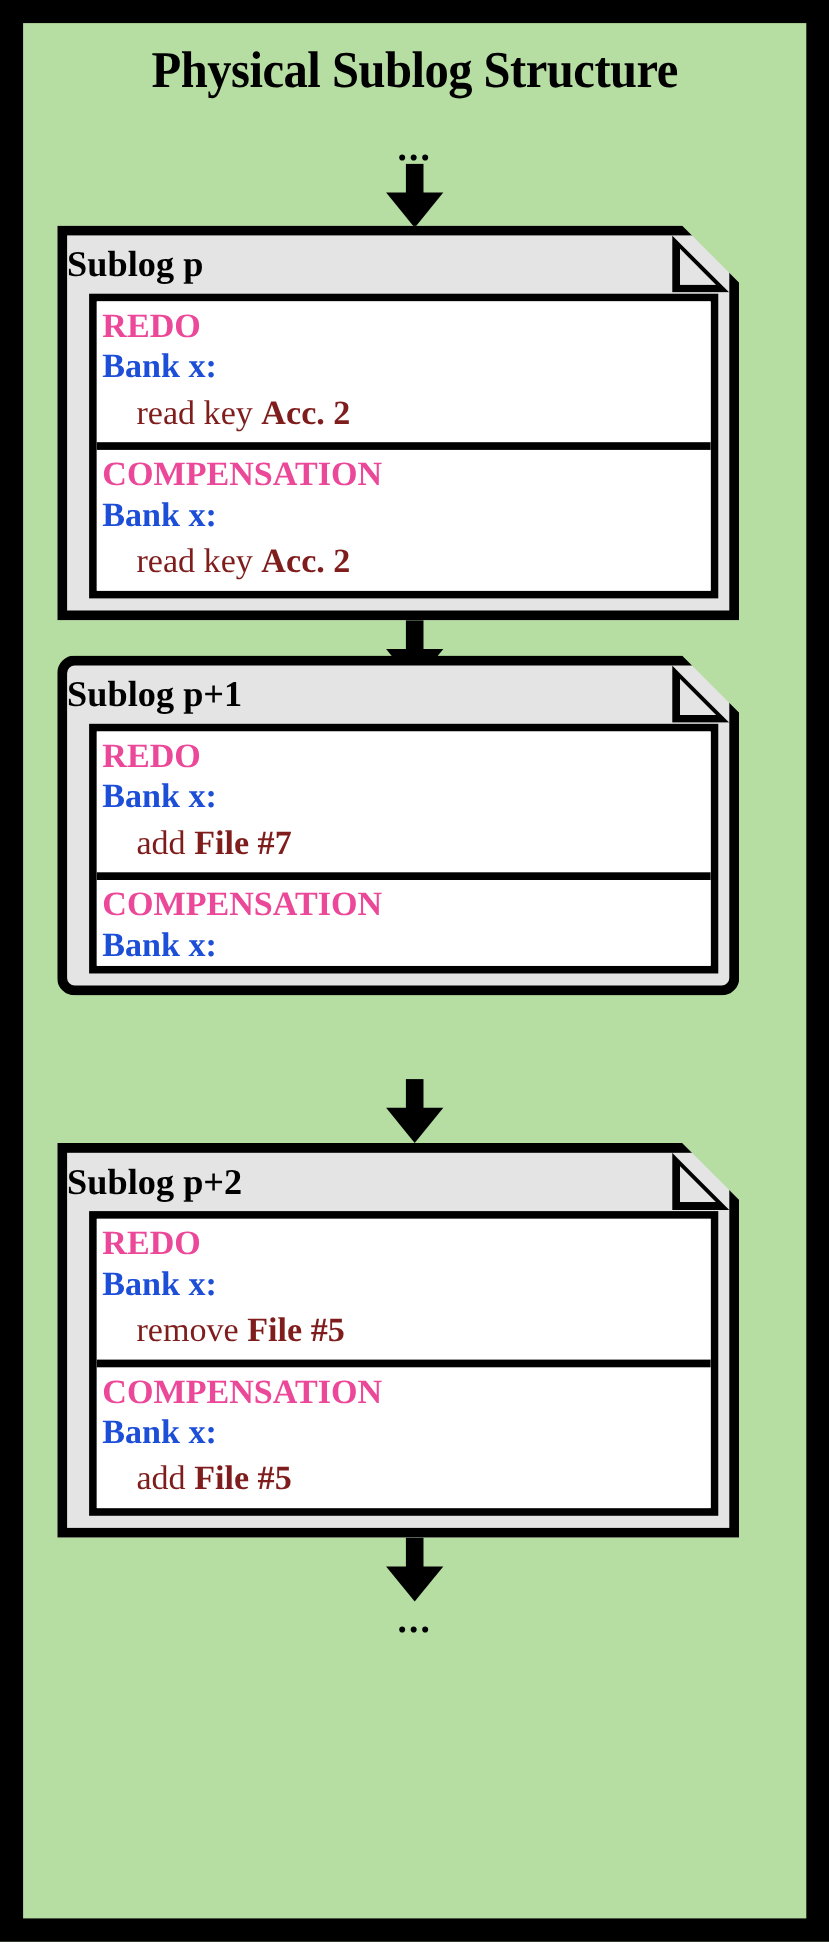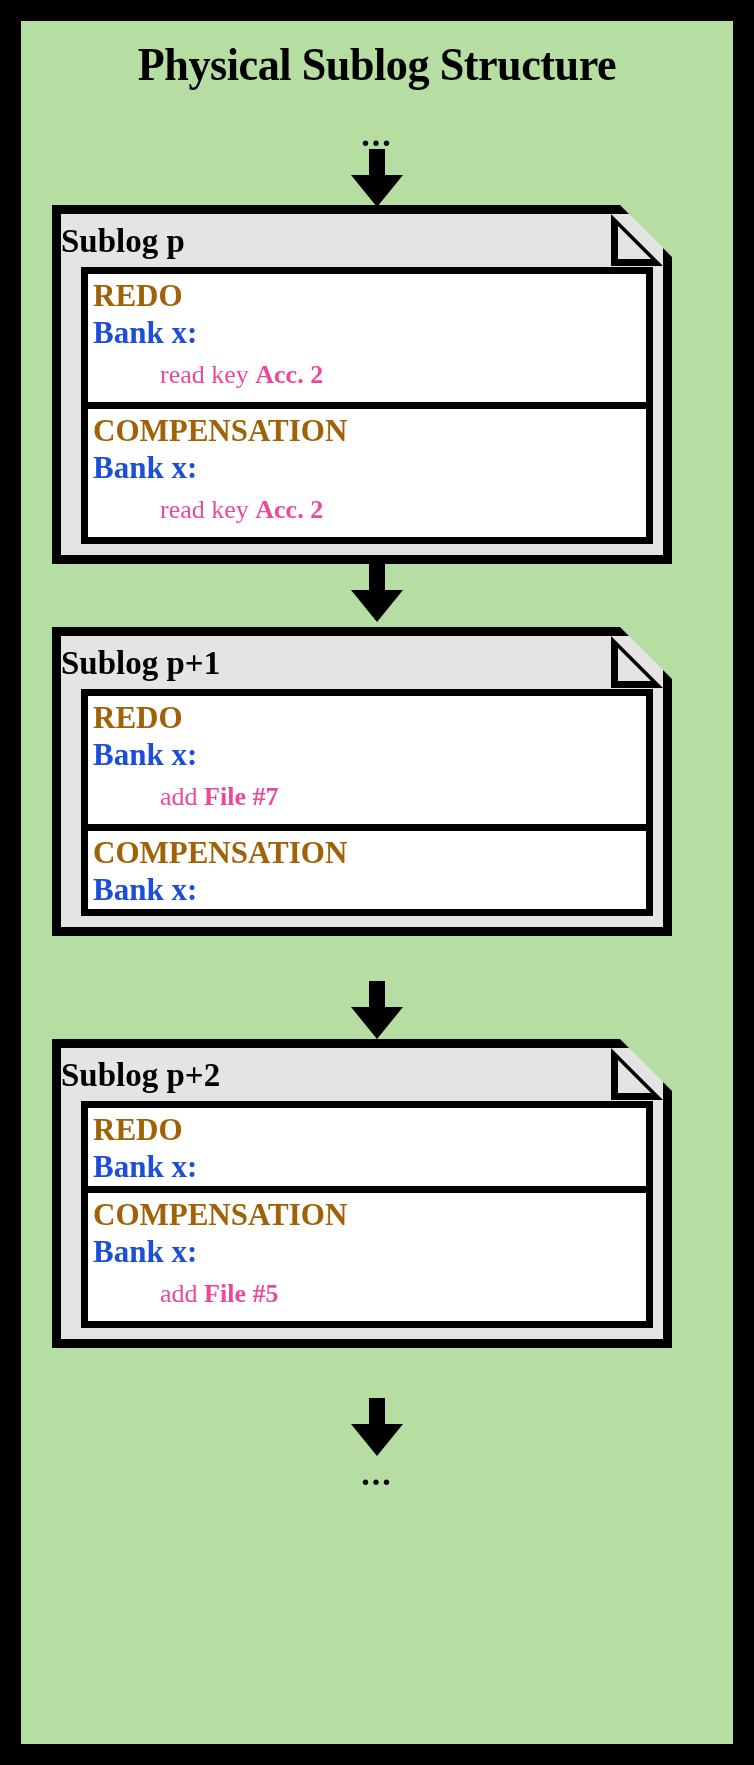--- a/index.html
+++ b/index.html
@@ -145,34 +145,34 @@
     padding: 0;
   }
   .record + .record {
     border-top: 7px solid #000000;
   }
   .rec-type {
     font-weight: bold;
     font-size: 31px;
     line-height: 36px;
     padding: 4px 0 0 5px;
-    color: #a16207;
+    color: #ec4899;
   }
   .rec-bank {
     font-weight: bold;
     font-size: 31px;
     line-height: 38px;
     padding: 0 0 0 5px;
     color: #1d4ed8;
   }
   .rec-op {
-    font-size: 26px;
+    font-size: 31px;
     line-height: 46px;
-    padding: 0 0 4px 72px;
-    color: #ec4899;
+    padding: 0 0 4px 36px;
+    color: #7f1d1d;
   }
   .rec-op .target {
     font-weight: bold;
   }
 </style>
 </head>
 <body>
 
 <div id="frame">
   <div id="canvas">
@@ -202,21 +202,21 @@
           <div class="rec-op"><span>read key</span> <span class="target">Acc. 2</span></div>
         </div>
       </div>
     </div>
 
     <div class="arrow" style="top: 543px;">
       <div class="shaft"></div>
       <div class="head"></div>
     </div>
 
-    <div class="sublog" style="top: 606px;">
+    <div class="sublog" style="top: 575px; border-radius: 16px;">
       <div class="fold"></div>
       <div class="fold-inner"></div>
       <div class="sublog-title">Sublog p+1</div>
       <div class="records">
         <div class="record">
           <div class="rec-type">REDO</div>
           <div class="rec-bank">Bank x:</div>
           <div class="rec-op"><span>add</span> <span class="target">File #7</span></div>
         </div>
         <div class="record">
@@ -232,20 +232,21 @@
     </div>
 
     <div class="sublog" style="top: 1018px;">
       <div class="fold"></div>
       <div class="fold-inner"></div>
       <div class="sublog-title">Sublog p+2</div>
       <div class="records">
         <div class="record">
           <div class="rec-type">REDO</div>
           <div class="rec-bank">Bank x:</div>
+          <div class="rec-op"><span>remove</span> <span class="target">File #5</span></div>
         </div>
         <div class="record">
           <div class="rec-type">COMPENSATION</div>
           <div class="rec-bank">Bank x:</div>
           <div class="rec-op"><span>add</span> <span class="target">File #5</span></div>
         </div>
       </div>
     </div>
 
     <div class="arrow" style="top: 1377px;">

